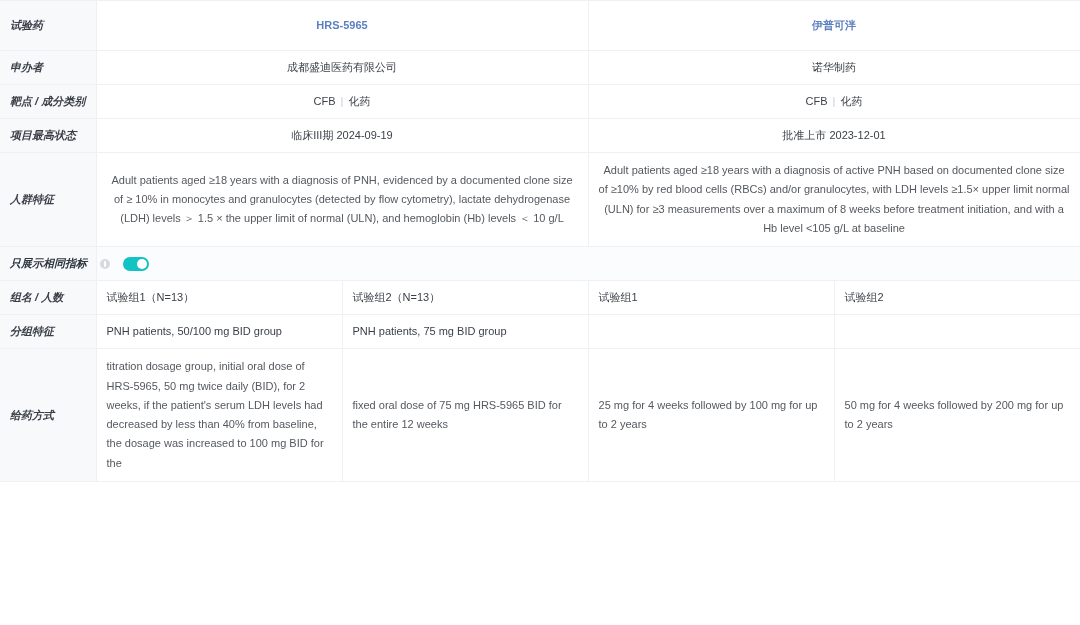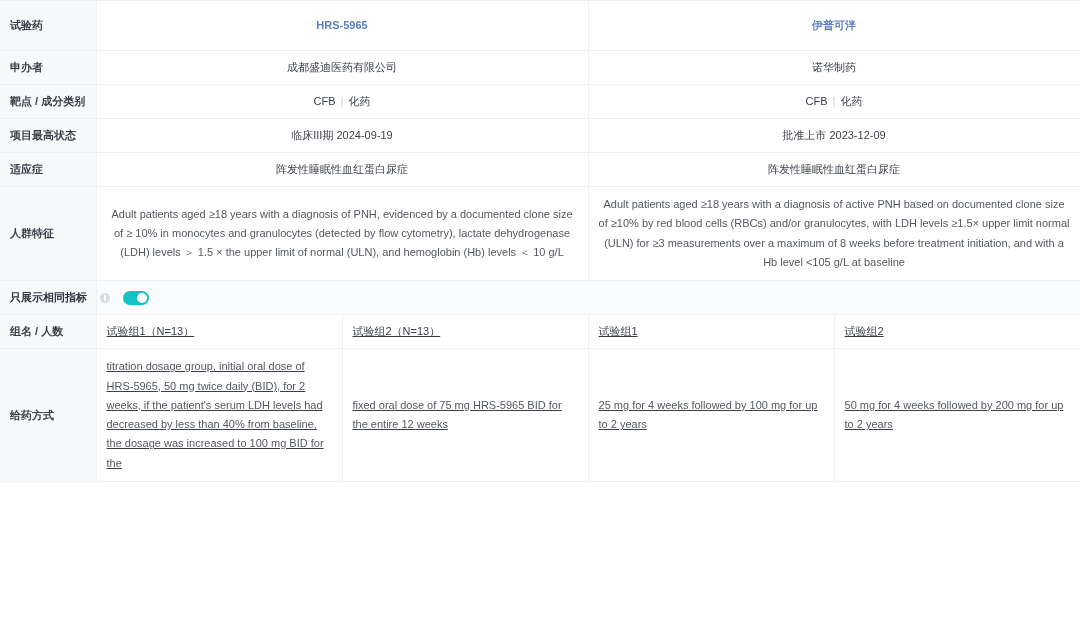--- a/index.html
+++ b/index.html
@@ -37,20 +37,21 @@
   td.lab {
     width: 96px;
     background: #f7f9fb;
     color: #2f3640;
     font-size: 11px;
     font-weight: bold;
     text-align: left;
     padding-left: 12px;
     border-left: 1px solid #eef0f3;
     border-right: 1px solid #e9ecf0;
+    font-style: italic;
   }
   td.val {
     text-align: center;
     color: #4a5059;
   }
   .drug-name {
     color: #5b7fbf;
     font-weight: bold;
     font-size: 12px;
   }
@@ -117,21 +118,21 @@
     width: 10px; height: 10px;
     border-radius: 50%;
     background: #ffffff;
   }
   td.toggle-span { background: #fbfcfd; }
   .link-blue {
     color: #5b7fbf;
     font-size: 11px;
     cursor: pointer;
   }
-  td.grp { text-align: left; color: #4a5059; text-decoration: underline; }
+  td.grp { text-align: left; color: #4a5059; }
 </style>
 </head>
 <body>
 
 <div class="sheet">
 
   <table class="cmp">
     <colgroup>
       <col style="width:96px">
       <col style="width:246px">
@@ -163,29 +164,24 @@
           <span>CFB</span><span class="sep">|</span><span>化药</span>
         </td>
         <td class="val" colspan="2">
           <span>CFB</span><span class="sep">|</span><span>化药</span>
         </td>
       </tr>
 
       <tr style="height:30px">
         <td class="lab">项目最高状态</td>
         <td class="val" colspan="2">临床III期 2024-09-19</td>
-        <td class="val" colspan="2">批准上市 2023-12-09</td>
-      </tr>
-
-
-      <tr style="height:30px">
-        <td class="lab">适应症</td>
-        <td class="val" colspan="2">阵发性睡眠性血红蛋白尿症</td>
-        <td class="val" colspan="2">阵发性睡眠性血红蛋白尿症</td>
-      </tr>
+        <td class="val" colspan="2">批准上市 2023-12-01</td>
+      </tr>
+
+
 
       <tr style="height:56px">
         <td class="lab">人群特征</td>
         <td class="val" colspan="2">
           <div class="para">Adult patients aged ≥18 years with a diagnosis of PNH, evidenced by a documented clone size of ≥ 10% in monocytes and granulocytes (detected by flow cytometry), lactate dehydrogenase (LDH) levels ＞ 1.5 × the upper limit of normal (ULN), and hemoglobin (Hb) levels ＜ 10 g/L</div>
         </td>
         <td class="val" colspan="2">
           <div class="para">Adult patients aged ≥18 years with a diagnosis of active PNH based on documented clone size of ≥10% by red blood cells (RBCs) and/or granulocytes, with LDH levels ≥1.5× upper limit normal (ULN) for ≥3 measurements over a maximum of 8 weeks before treatment initiation, and with a Hb level &lt;105 g/L at baseline</div>
         </td>
       </tr>
@@ -206,20 +202,27 @@
       </tr>
 
       <tr style="height:22px">
         <td class="lab">组名 / 人数</td>
         <td class="grp">试验组1（N=13）</td>
         <td class="grp">试验组2（N=13）</td>
         <td class="grp">试验组1</td>
         <td class="grp">试验组2</td>
       </tr>
 
+      <tr style="height:20px">
+        <td class="lab">分组特征</td>
+        <td class="grp">PNH patients, 50/100 mg BID group</td>
+        <td class="grp">PNH patients, 75 mg BID group</td>
+        <td class="grp"></td>
+        <td class="grp"></td>
+      </tr>
 
 
       <tr style="height:45px">
         <td class="lab">给药方式</td>
         <td class="grp">
           <div class="para-l">titration dosage group, initial oral dose of HRS-5965, 50 mg twice daily (BID), for 2 weeks, if the patient's serum LDH levels had decreased by less than 40% from baseline, the dosage was increased to 100 mg BID for the</div>
         </td>
         <td class="grp">
           <div class="para-l">fixed oral dose of 75 mg HRS-5965 BID for the entire 12 weeks</div>
         </td>

